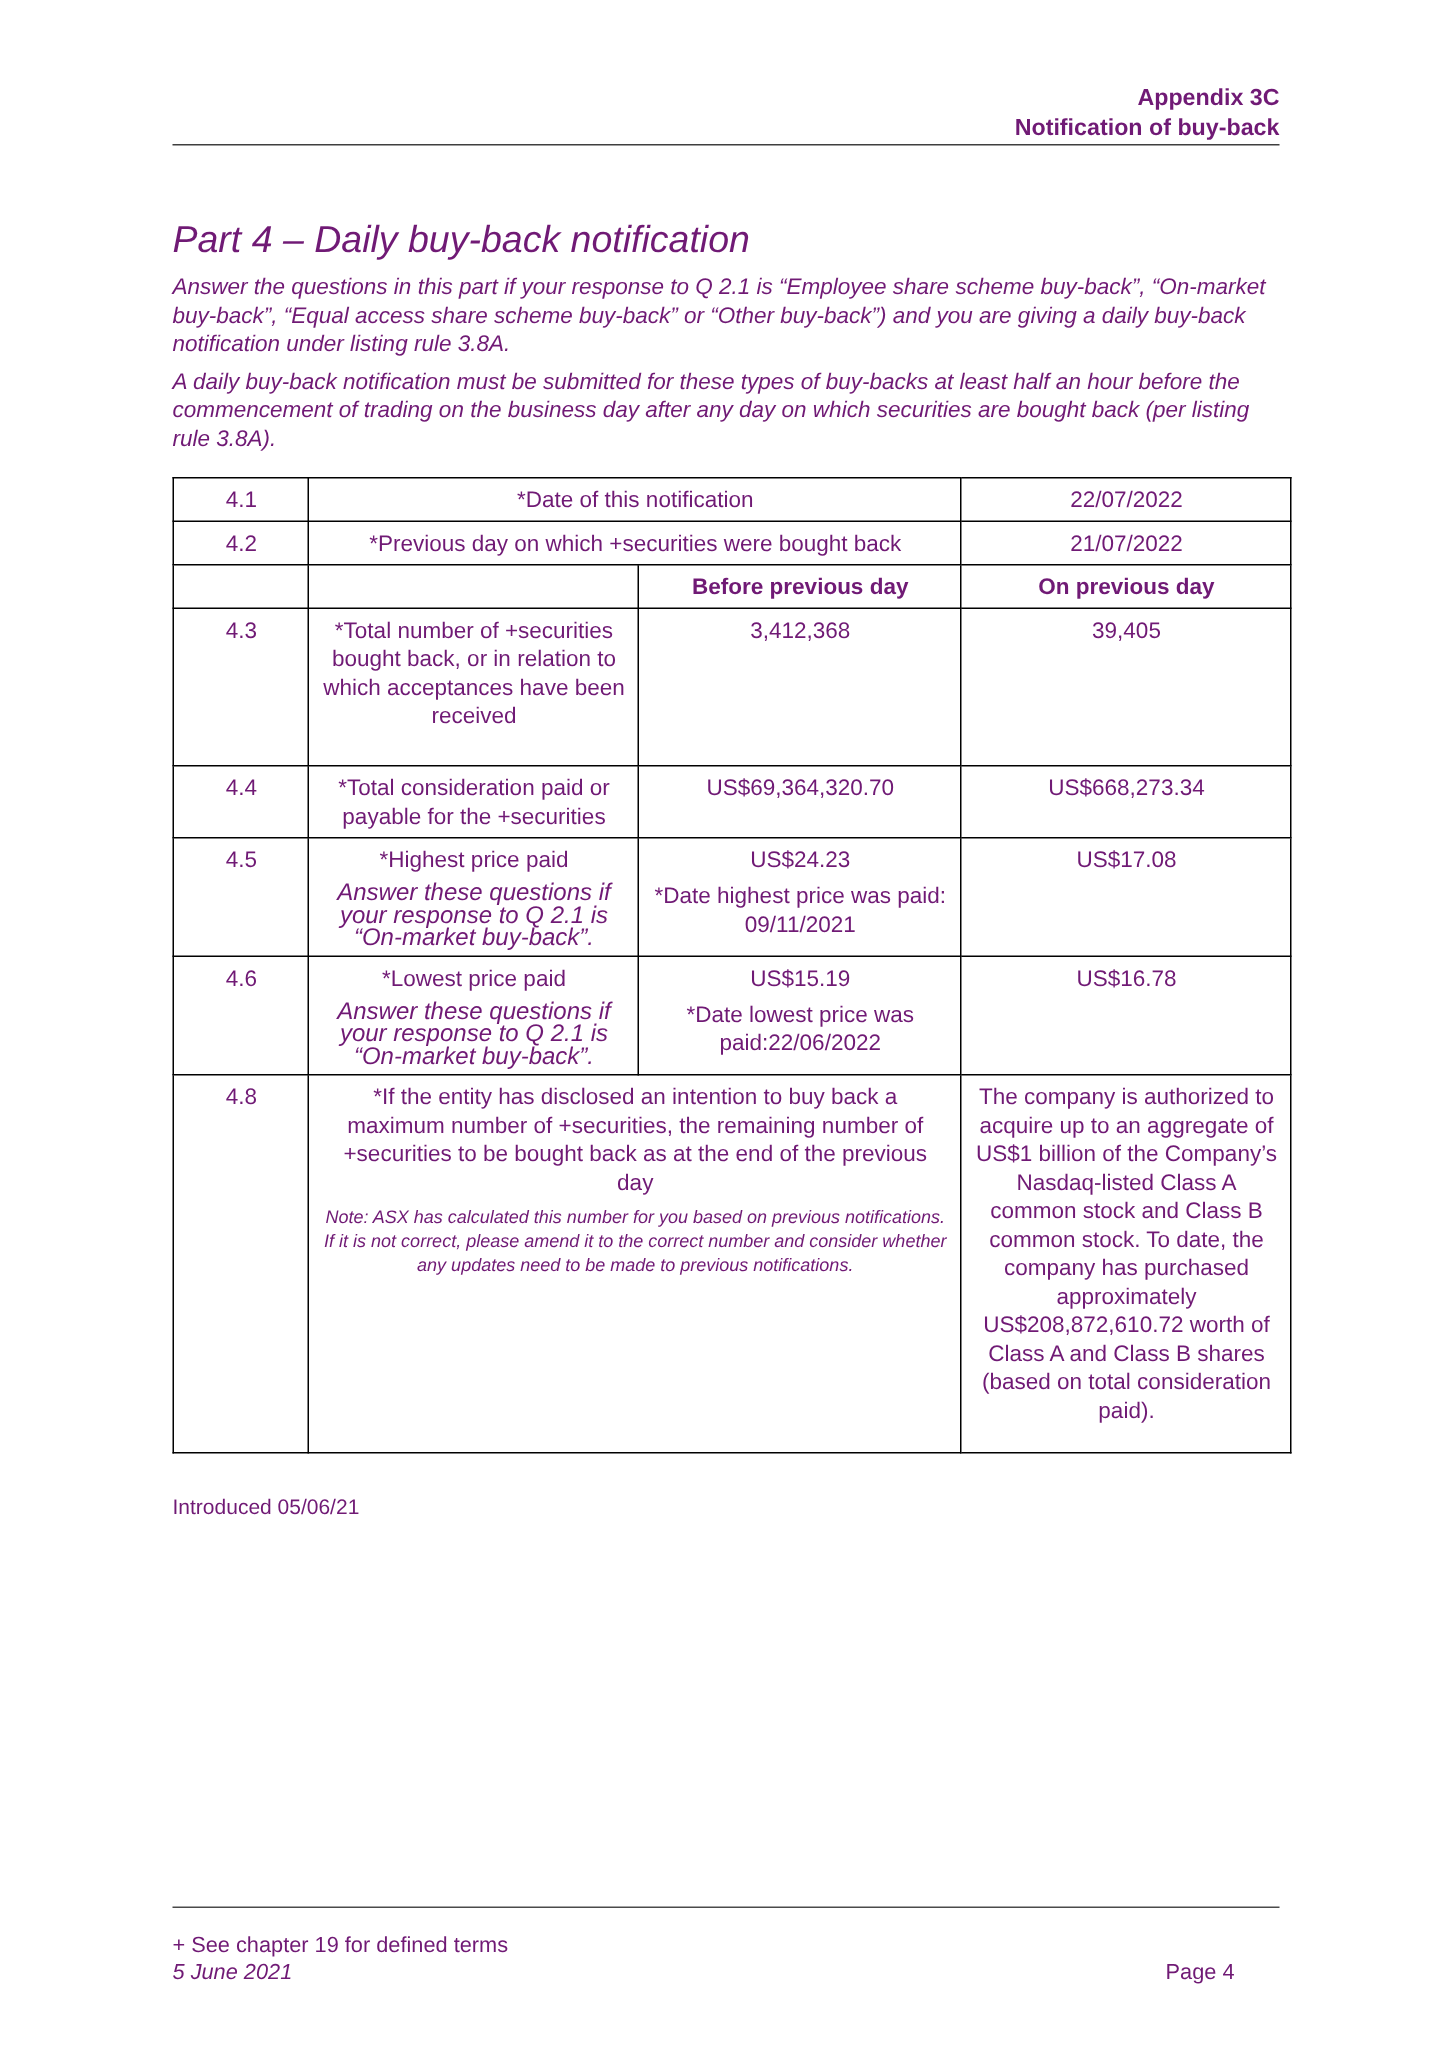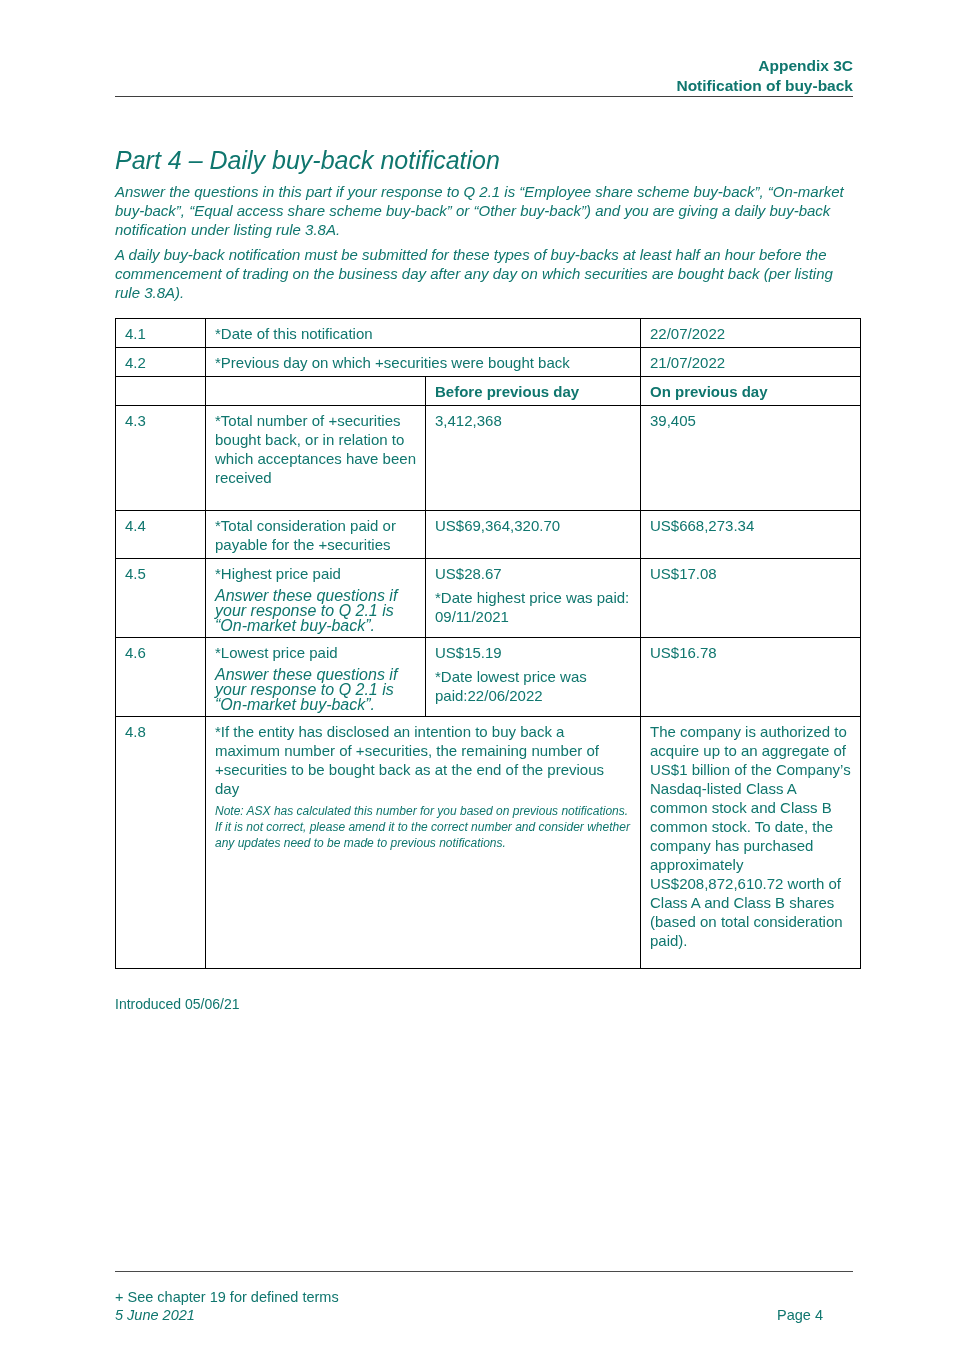--- a/index.html
+++ b/index.html
@@ -1,21 +1,21 @@
 <!DOCTYPE html>
 <html><head>
 <meta charset="utf-8">
 <style>
   html, body { margin: 0; padding: 0; background: #ffffff; }
   .page {
     position: relative;
     width: 965px;
     height: 1365px;
     background: #ffffff;
-    color: #0f766e;
+    color: #701a75;
     font-family: "Liberation Sans", "DejaVu Sans", sans-serif;
     overflow: hidden;
   }
 
   
   .doc-header {
     position: absolute;
     top: 56px;
     left: 115px;
     width: 738px;
@@ -53,20 +53,21 @@
     font-size: 15px;
     line-height: 19px;
   }
 
   
   .form-table {
     margin-top: 16px;
     width: 745px;
     border-collapse: collapse;
     table-layout: fixed;
+    text-align: center;
   }
   .form-table td {
     border: 1px solid #000;
     vertical-align: top;
     padding: 5px 8px 4px 9px;
     font-size: 15px;
     line-height: 19px;
     overflow: hidden;
   }
   .form-table td.num { padding-left: 9px; }
@@ -168,21 +169,21 @@
         <td>US$668,273.34</td>
       </tr>
 
       <tr style="height:79px">
         <td class="num">4.5</td>
         <td>
           <div>*Highest price paid</div>
           <div class="cell-note">Answer these questions if your response to Q 2.1 is “On-market buy-back”.</div>
         </td>
         <td>
-          <div>US$28.67</div>
+          <div>US$24.23</div>
           <div class="second-line">*Date highest price was paid: 09/11/2021</div>
         </td>
         <td>US$17.08</td>
       </tr>
 
       <tr style="height:79px">
         <td class="num">4.6</td>
         <td>
           <div>*Lowest price paid</div>
           <div class="cell-note">Answer these questions if your response to Q 2.1 is “On-market buy-back”.</div>

